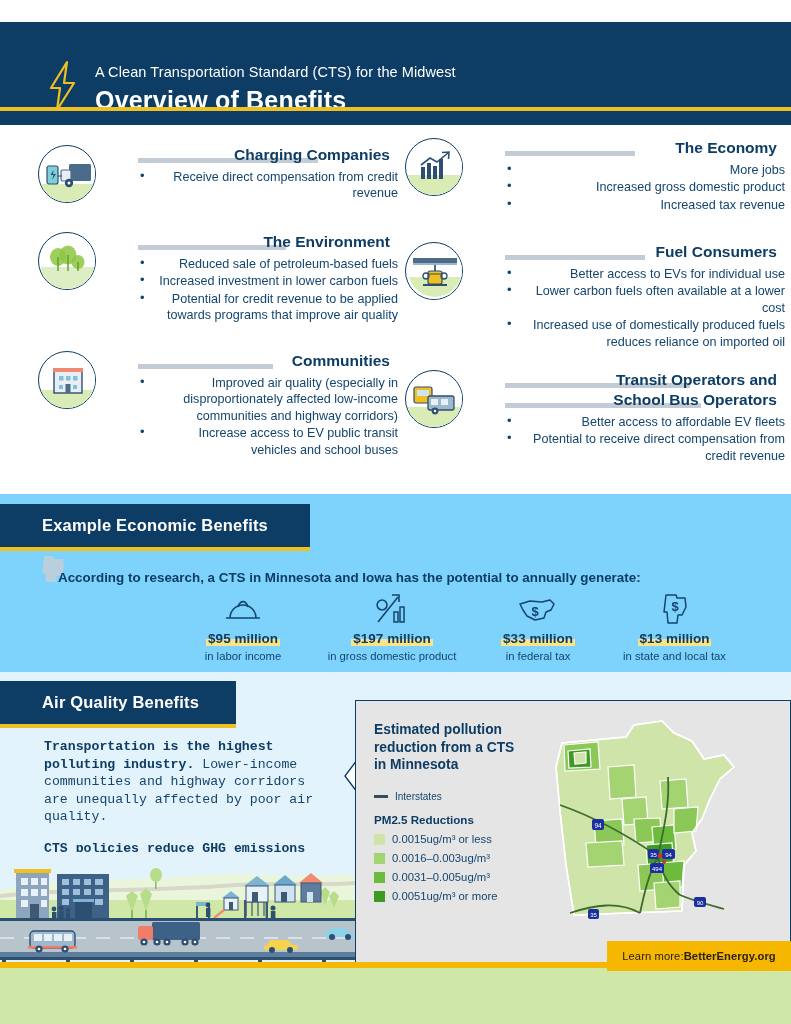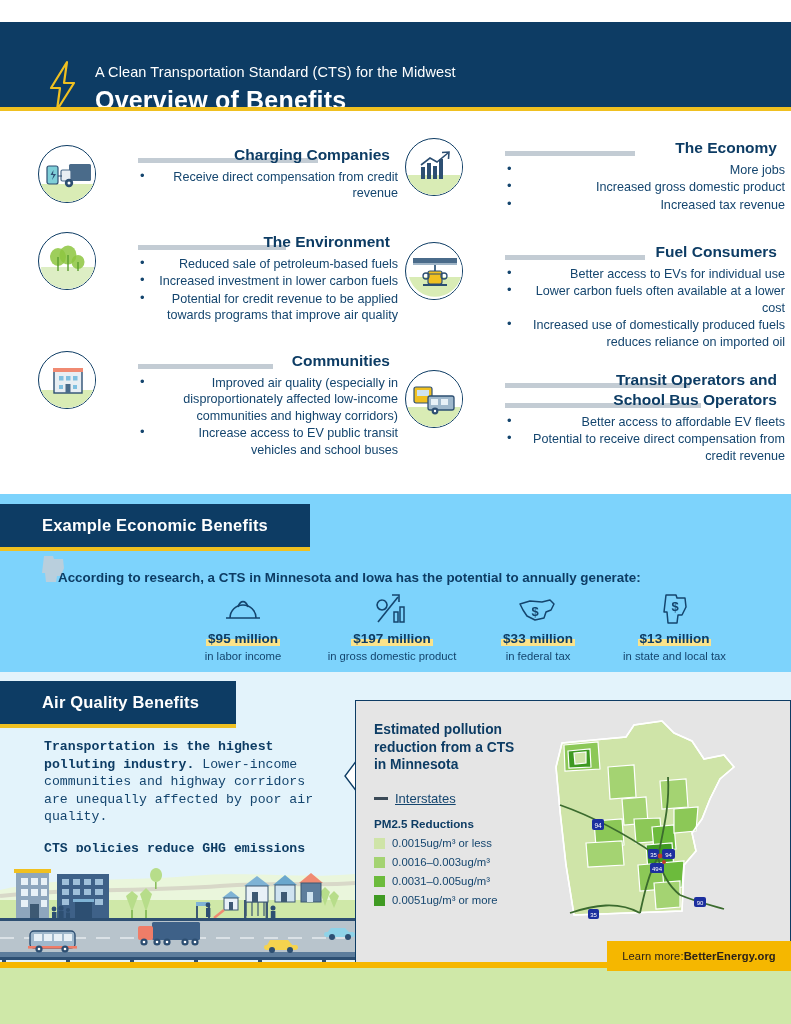--- a/index.html
+++ b/index.html
@@ -6,21 +6,21 @@
   html, body {
     width: 791px; height: 1024px;
     font-family: "Liberation Sans", sans-serif;
     background: #ffffff;
     overflow: hidden;
   }
   #page { position: relative; width: 791px; height: 1024px; background:#fff; }
 
   
   .header {
-    position:absolute; left:0; top:22px; width:791px; height:85px;
+    position:absolute; left:0; top:22px; width:791px; height:103px;
     background:#0d3c64;
   }
   .header-rule {
     position:absolute; left:0; top:107px; width:791px; height:4px;
     background:#f0c020;
   }
   .bolt { position:absolute; left:45px; top:38px; width:34px; height:52px; }
   .header-text { position:absolute; left:95px; top:41px; }
   .header-sub {
     color:#ffffff; font-size:14.5px; letter-spacing:.1px; line-height:18px;
@@ -108,21 +108,21 @@
     background:#e5e5e5; border:1.4px solid #0d3c64;
   }
   .panel-notch { position:absolute; left:344px; top:760px; width:13px; height:32px; }
   .map-title {
     position:absolute; left:18px; top:20px; width:150px;
     color:#0d3c64; font-size:13.8px; font-weight:bold; line-height:17.5px;
   }
   .legend { position:absolute; left:18px; top:90px; width:175px; }
   .leg-inter { display:flex; align-items:center; gap:7px; margin-bottom:11px; }
   .leg-inter .dash { width:14px; height:2.6px; background:#3b4a57; }
-  .leg-inter span { color:#14456e; font-size:13px;text-decoration:underline; }
+  .leg-inter span { color:#14456e; font-size:10px; }
   .leg-head { color:#0d3c64; font-size:11.6px; font-weight:bold; margin-bottom:7px; }
   .leg-row { display:flex; align-items:center; gap:7px; margin-bottom:7px; }
   .leg-sw { width:11px; height:11px; flex:0 0 11px; }
   .leg-row span { color:#14456e; font-size:11.3px; }
   .mnmap { position:absolute; left:178px; top:14px; width:250px; height:236px; }
 
   .learn {
     position:absolute; left:607px; top:941px; width:184px; height:30px;
     background:#f5b700; display:flex; align-items:center; justify-content:center;
     color:#2a2118; font-size:11.2px; letter-spacing:.1px;

